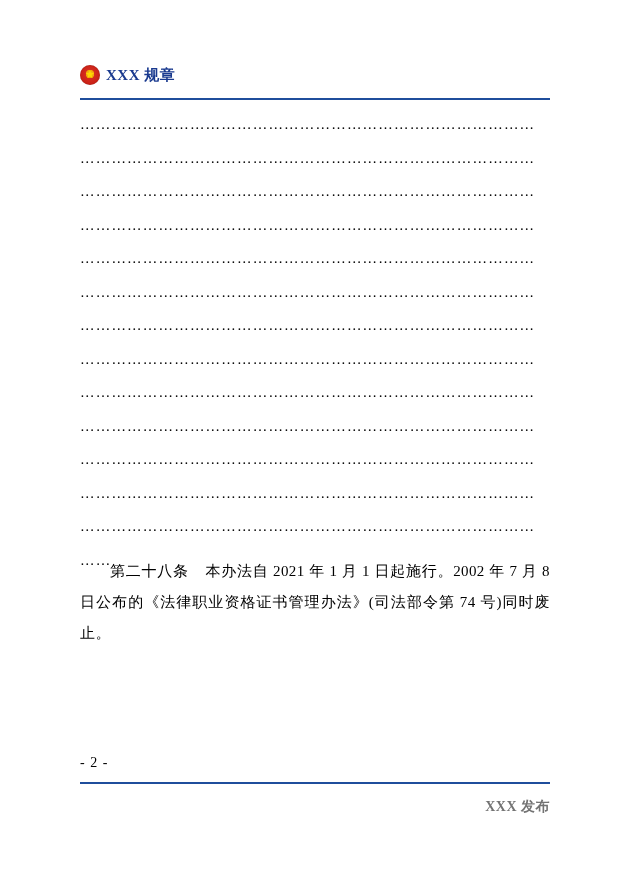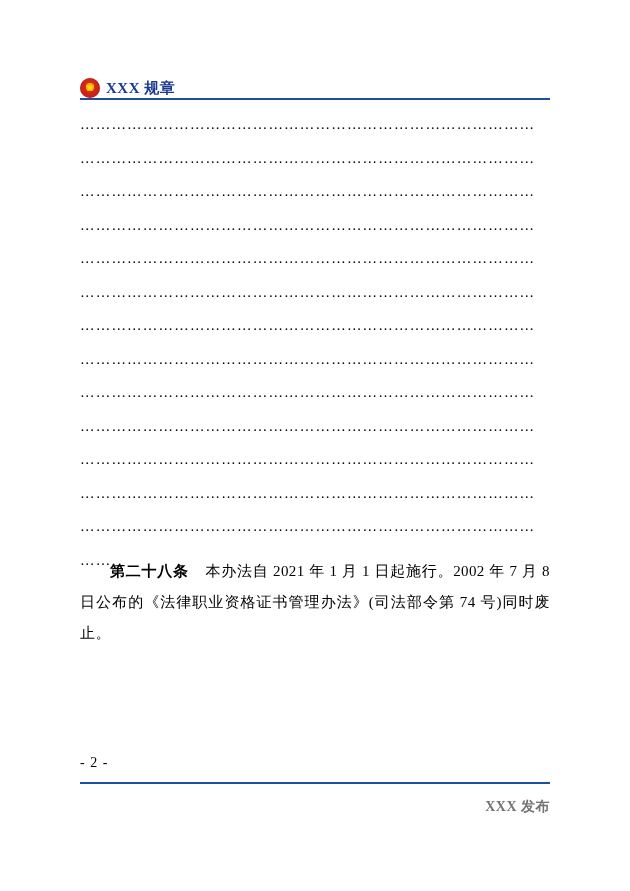--- a/index.html
+++ b/index.html
@@ -29,21 +29,20 @@
     position: absolute;
     left: 80px;
     top: 60px;
     width: 470px;
     height: 42px;
   }
   .header-row {
     display: flex;
     align-items: center;
     height: 30px;
-    margin-top: 13px;
   }
   .emblem {
     width: 20px;
     height: 20px;
     border-radius: 50%;
     background: radial-gradient(circle at 50% 45%, #f4c430 0%, #f0a500 28%, #d42b1f 30%, #c0160c 100%);
     position: relative;
     flex: 0 0 auto;
     margin-right: 6px;
     box-shadow: inset 0 0 1px rgba(0,0,0,0.4);
@@ -107,21 +106,21 @@
     line-height: 31px;
     text-align: justify;
     color: #000000;
   }
   .article p {
     margin: 0;
     text-indent: 2em;
     letter-spacing: 0.4px;
   }
   .art-label {
-    font-weight: bold;
+    font-weight: normal;
   }
   .art-gap {
     display: inline-block;
     width: 1.1em;
   }
 
   
   .footer-rule {
     position: absolute;
     left: 80px;

